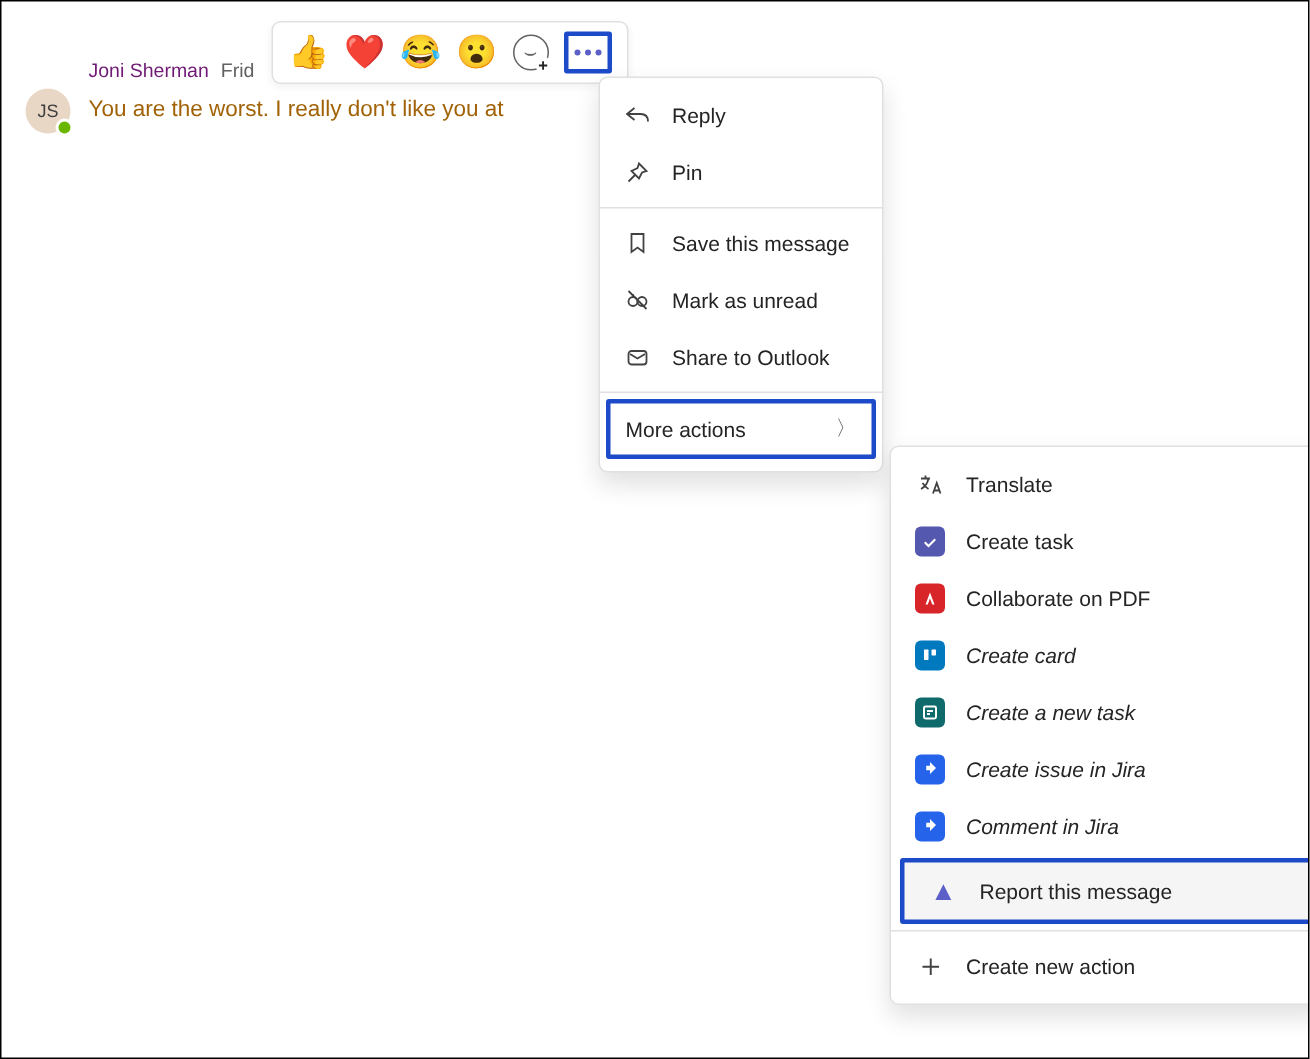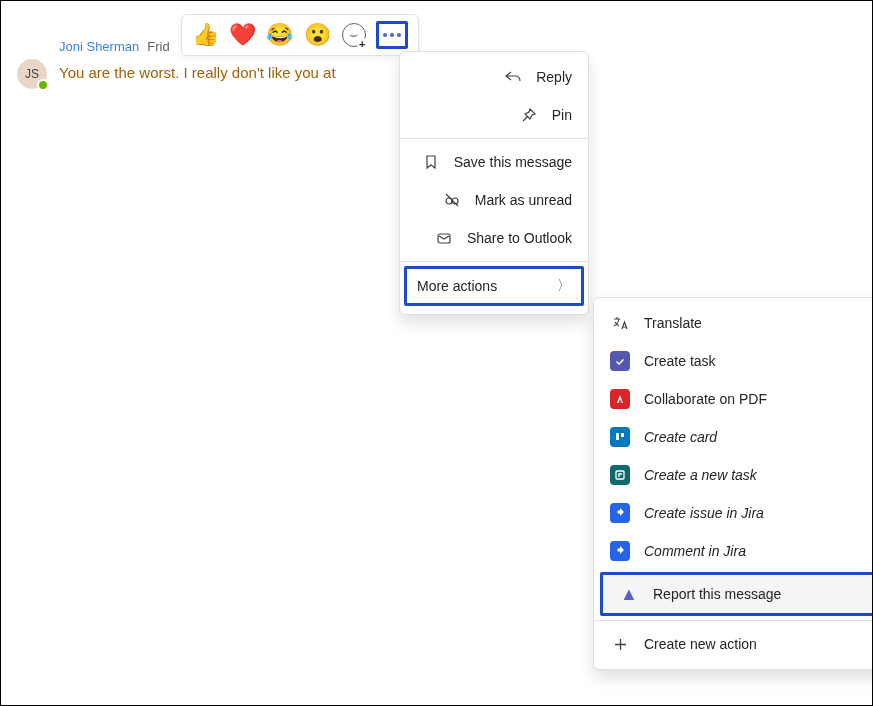--- a/index.html
+++ b/index.html
@@ -23,21 +23,21 @@
       display: flex; align-items: center; justify-content: center;
       font-size: 12px; font-weight: 500;
     }
     .presence {
       position: absolute; bottom: -2px; right: -2px;
       width: 12px; height: 12px; border-radius: 50%;
       background: #6bb700; border: 2px solid #fff;
     }
     .msg-content { flex: 1; }
     .msg-header { display: flex; gap: 8px; font-size: 13px; color: #616161; margin: 18px 0 6px 2px; }
-    .msg-header .name { color: #3b82f6; font-weight: 500; }
+    .msg-header .name { color: #701a75; font-weight: 500; }
     .msg-body {
       background: #fff; padding: 4px 2px; font-size: 15px; color: #a16207;
     }
     .reaction-bar {
       position: absolute; top: 13px; left: 180px;
       display: flex; align-items: center; gap: 10px;
       background: #fff; border: 1px solid #e0e0e0;
       border-radius: 6px; padding: 6px 10px;
       box-shadow: 0 2px 6px rgba(0,0,0,0.06);
     }
@@ -68,21 +68,20 @@
       position: absolute; background: #fff;
       border: 1px solid #e0e0e0; border-radius: 6px;
       box-shadow: 0 8px 16px rgba(0,0,0,0.12);
       padding: 6px 0;
     }
     .menu-main { top: 50px; left: 398px; width: 190px; }
     .menu-item {
       display: flex; align-items: center; gap: 14px;
       padding: 10px 16px; cursor: pointer; font-size: 14px;
       color: #242424;
-      justify-content: flex-end;
     }
     .menu-divider { height: 1px; background: #e0e0e0; margin: 4px 0; }
     .menu-item .ico {
       width: 18px; height: 18px; display: flex;
       align-items: center; justify-content: center;
       color: #424242; flex-shrink: 0;
     }
     .menu-item.more-actions-row {
       border: 3px solid #1c4ac9; border-radius: 2px;
       margin: 2px 4px; justify-content: space-between;

